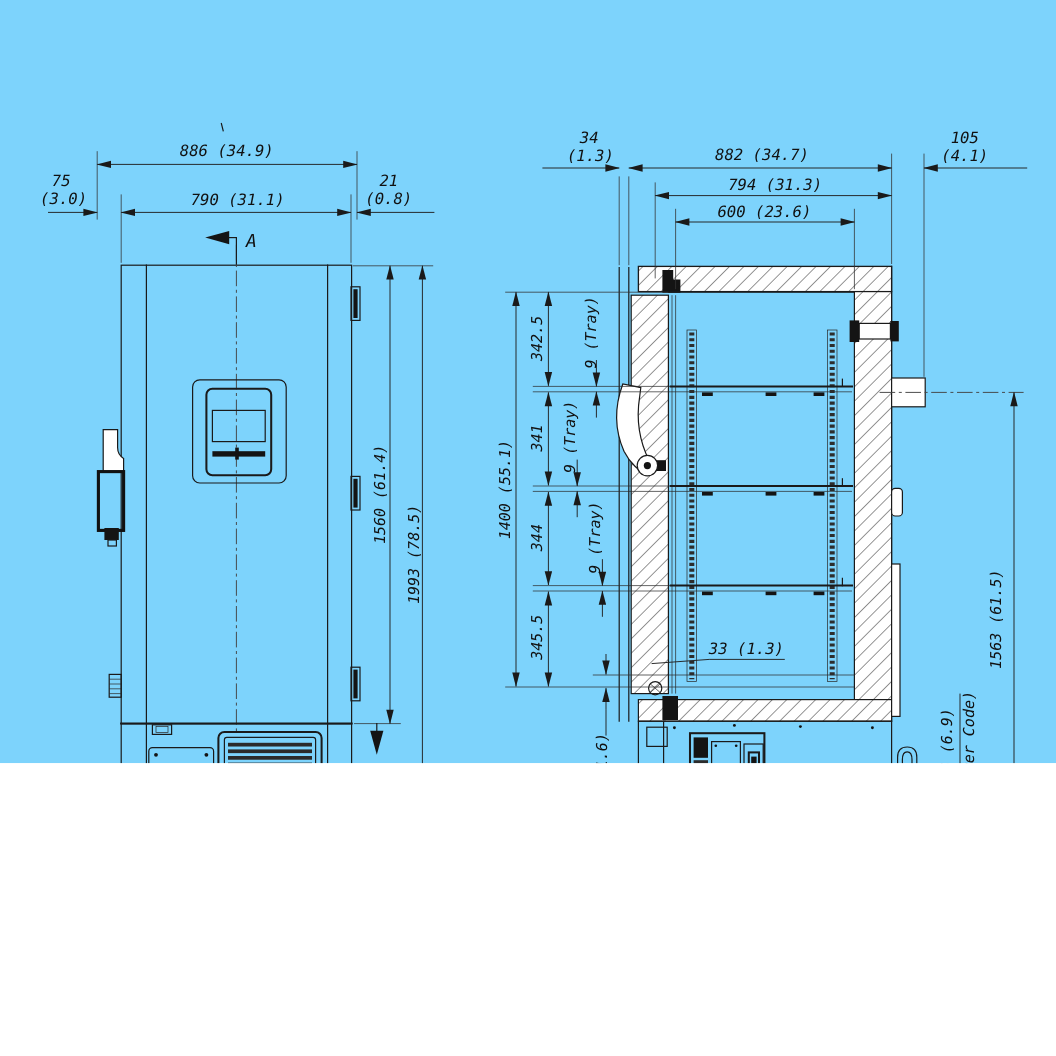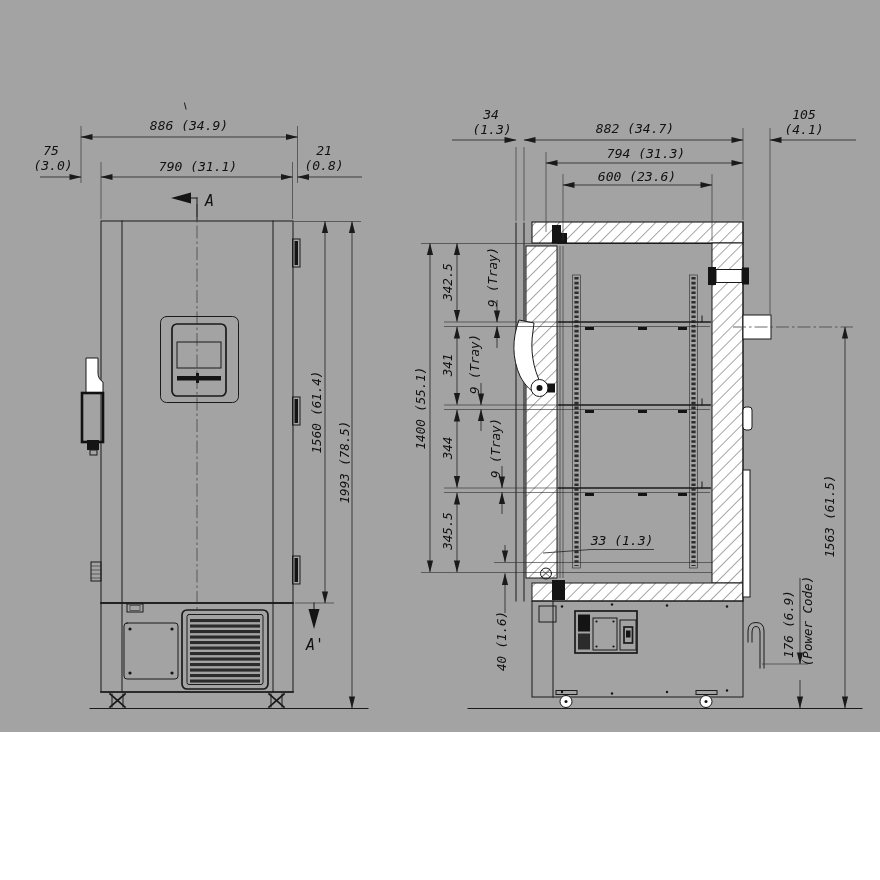--- a/index.html
+++ b/index.html
@@ -1,16 +1,16 @@
 <!DOCTYPE html>
 <html><head>
 <meta charset="utf-8">
 <style>
   html,body{margin:0;padding:0;background:#ffffff;}
-  .canvas{position:relative;width:880px;height:732px;background:#a3a3a3;overflow:hidden;
+  .canvas{position:relative;width:880px;height:636px;background:#7dd3fc;overflow:hidden;
           font-family:"DejaVu Sans Mono",monospace;}
   svg{display:block}
   .ln{stroke:#1a1a1a;stroke-width:1;fill:none;stroke-linecap:square}
   .ln2{stroke:#1a1a1a;stroke-width:1.7;fill:none;stroke-linecap:square}
   .ln3{stroke:#111;stroke-width:2.6;fill:none;stroke-linecap:square}
   .thin{stroke:#2a2a2a;stroke-width:0.6;fill:none}
   .dim{stroke:#222;stroke-width:0.8;fill:none}
   .ext{stroke:#333;stroke-width:0.65;fill:none}
   .cl{stroke:#444;stroke-width:0.8;fill:none;stroke-dasharray:13 3 2.5 3}
   .railc{stroke:#2d2d2d;stroke-width:4.2;fill:none;stroke-dasharray:2.6 2.2}

